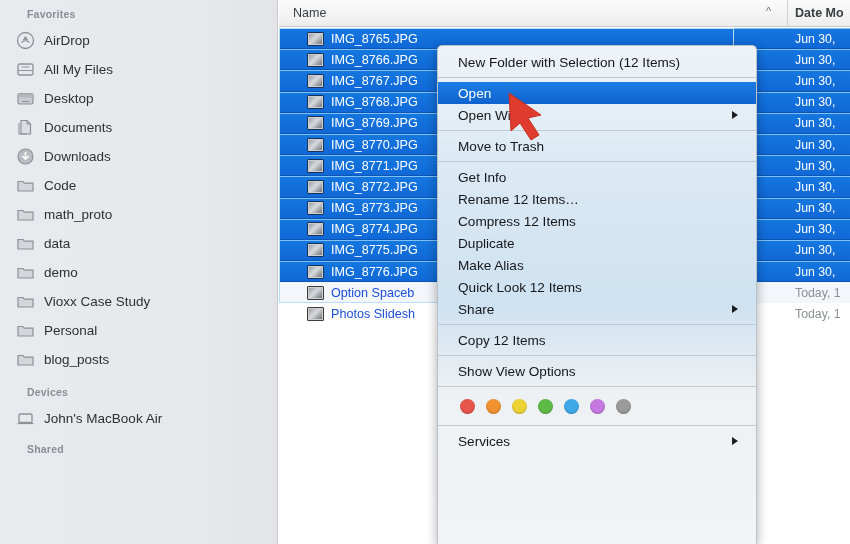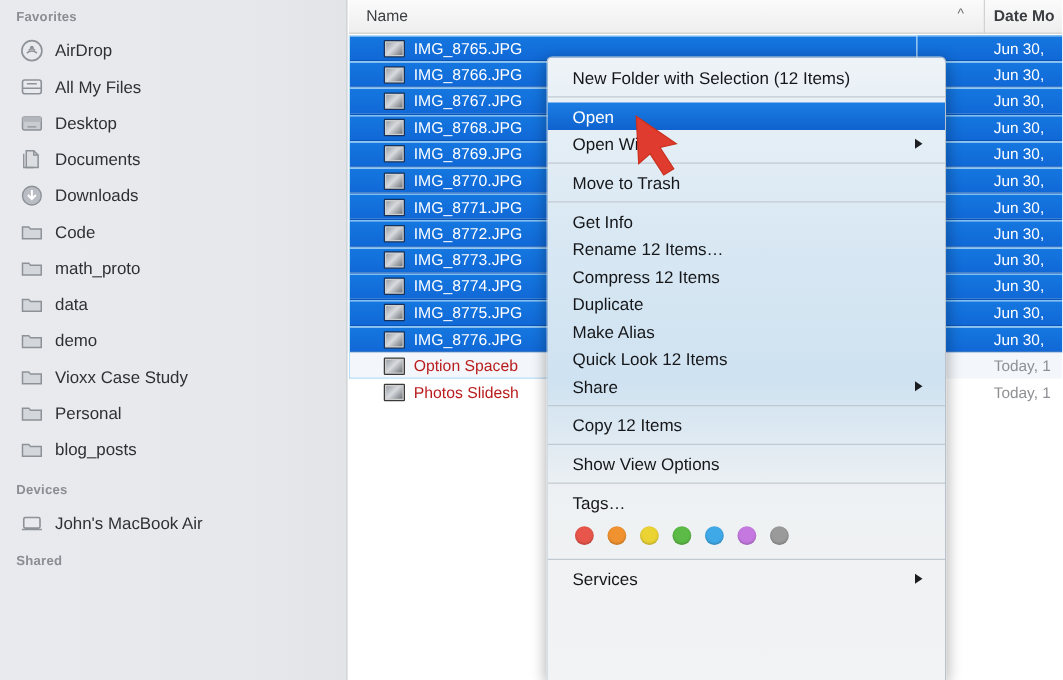--- a/index.html
+++ b/index.html
@@ -14,21 +14,21 @@
   
   .sidebar{
     position:absolute;left:0;top:0;width:278px;height:544px;
     background:linear-gradient(to right,#e9eaee 0%,#e7e8ec 70%,#e3e4e8 100%);
     border-right:1px solid #c8c9cd;
     box-sizing:border-box;
     overflow:hidden;
   }
   .sb-group{
     font-size:10.5px;font-weight:bold;color:#8b8d92;
-    padding-left:13px;letter-spacing:.2px;
+    padding-left:27px;letter-spacing:.2px;
   }
   .sb-item{
     display:flex;align-items:center;height:29px;padding-left:16px;
     font-size:13.5px;color:#2e3033;
   }
   .sb-item .lbl{margin-left:9px;white-space:nowrap;}
   .sb-icon{width:19px;height:19px;flex:0 0 19px;position:relative;}
   .sb-icon svg{display:block;width:19px;height:19px;}
 
   
@@ -73,21 +73,21 @@
   }
   .row .ficon:before{
     content:"";position:absolute;left:1px;top:1px;right:1px;bottom:1px;
     background:linear-gradient(135deg,#9aa0a6 0%,#d8dade 45%,#6f7479 100%);
   }
   .row.sel .ficon{border-color:#16325a;}
   .row .fname{
     margin-left:7px;font-size:12.6px;white-space:nowrap;
   }
   .row.sel .fname{color:#ffffff;}
-  .row .fname{color:#b91c1c;}
+  .row .fname{color:#1d4ed8;}
   .row .fdate{
     position:absolute;left:516px;font-size:12.3px;white-space:nowrap;color:#8e9093;
   }
   .row.sel .fdate{color:#ffffff;}
 
   
   .sel-outline{
     position:absolute;left:0;top:28px;width:455px;height:275px;
     border:1px solid #b8def8;pointer-events:none;box-sizing:border-box;
   }
@@ -396,23 +396,20 @@
       </div>
       <div class="msep"></div>
       <div class="mi">
         <span>Copy 12 Items</span>
       </div>
       <div class="msep"></div>
       <div class="mi">
         <span>Show View Options</span>
       </div>
       <div class="msep"></div>
-      <div class="mi">
-        <span>Tags…</span>
-      </div>
       <div class="tagrow">
         <div class="tag" style="background: rgb(232, 85, 74);"></div>
         <div class="tag" style="background: rgb(240, 146, 47);"></div>
         <div class="tag" style="background: rgb(235, 211, 52);"></div>
         <div class="tag" style="background: rgb(92, 186, 70);"></div>
         <div class="tag" style="background: rgb(63, 169, 232);"></div>
         <div class="tag" style="background: rgb(197, 121, 224);"></div>
         <div class="tag" style="background: rgb(154, 154, 154);"></div>
       </div>
       <div class="msep"></div>

